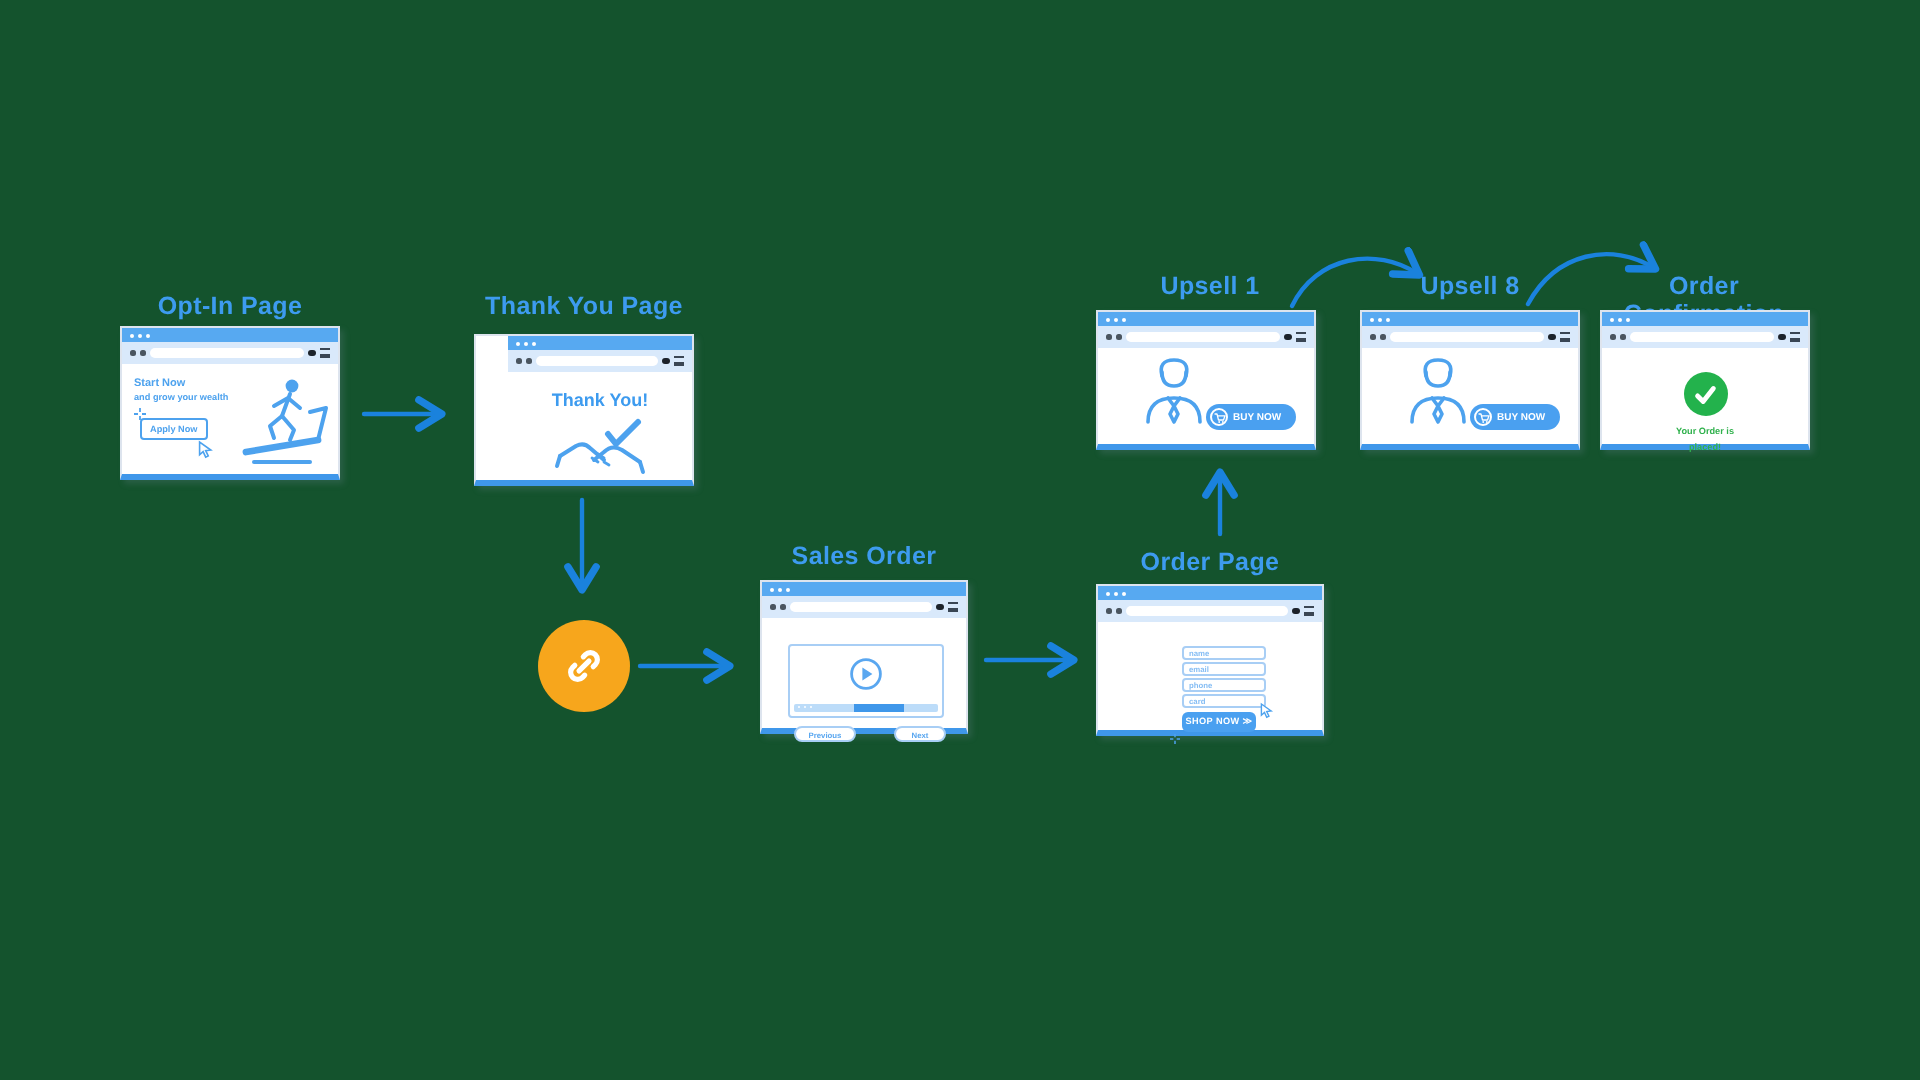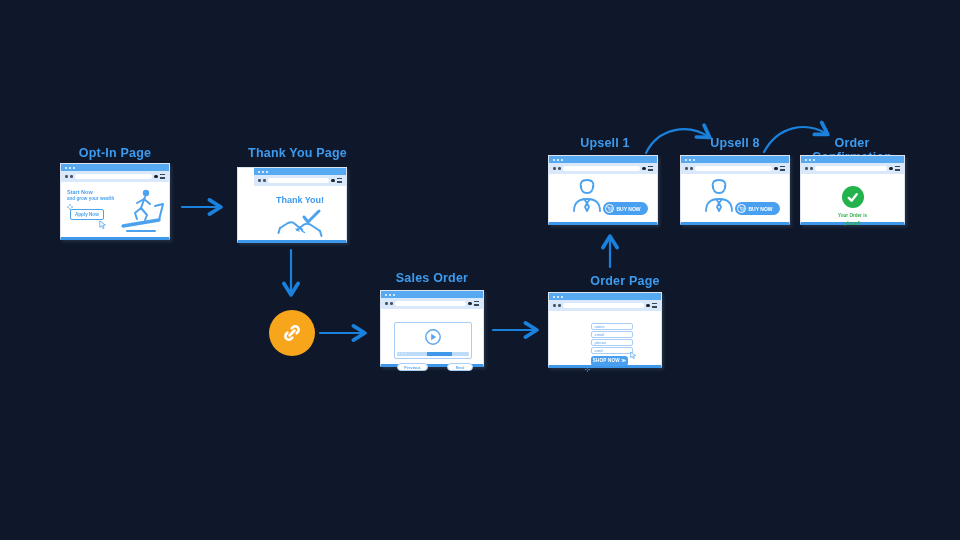--- a/index.html
+++ b/index.html
@@ -1,17 +1,17 @@
 <!DOCTYPE html>
 <html><head>
 <meta charset="utf-8">
 <style>
   * { margin:0; padding:0; box-sizing:border-box; }
   html,body { background:#fff; }
-  #canvas { position:relative; width:960px; height:540px; background:#0f172a;
+  #canvas { position:relative; width:960px; height:540px; background:#14532d;
             font-family:"Liberation Sans", sans-serif; overflow:hidden; }
 
   .node-title { position:absolute; color:#3d9bef; font-weight:700; font-size:12.5px;
                 text-align:center; letter-spacing:.2px; }
 
   .window { position:absolute; background:#fff; border:1px solid #dde4ee;
             border-bottom:3px solid #3f97ea; box-shadow:2px 2px 3px rgba(120,140,160,.22); }
   .titlebar { height:7px; background:#57a9f1; display:flex; align-items:center; gap:2px; padding-left:4px; }
   .tb-dot { width:2px; height:2px; border-radius:50%; background:#fff; }
   .toolbar { height:11px; background:#d9e9fb; display:flex; align-items:center; gap:2.5px; padding:0 4px; }
@@ -74,23 +74,23 @@
                 background:#f7a61c; display:flex; align-items:center; justify-content:center; }
 
   .arrows { position:absolute; left:0; top:0; pointer-events:none; }
 </style>
 </head>
 <body>
 
 <div id="canvas">
 
   <div class="node-title" style="left:60px;top:146px;width:110px;">Opt-In Page</div>
-  <div class="node-title" style="left:237px;top:146px;width:110px;text-align:right;">Thank You Page</div>
+  <div class="node-title" style="left:237px;top:146px;width:110px;">Thank You Page</div>
   <div class="node-title" style="left:380px;top:271px;width:104px;">Sales Order</div>
-  <div class="node-title" style="left:568px;top:274px;width:114px;">Order Page</div>
+  <div class="node-title" style="left:548px;top:274px;width:114px;">Order Page</div>
   <div class="node-title" style="left:548px;top:136px;width:114px;">Upsell 1</div>
   <div class="node-title" style="left:680px;top:136px;width:110px;">Upsell 8</div>
   <div class="node-title" style="left:793px;top:136px;width:118px;">Order Confirmation</div>
 
   <div class="window" style="left:60px;top:163px;width:110px;height:77px;">
     <div class="titlebar">
       <span class="tb-dot"></span>
       <span class="tb-dot"></span>
       <span class="tb-dot"></span>
     </div>

